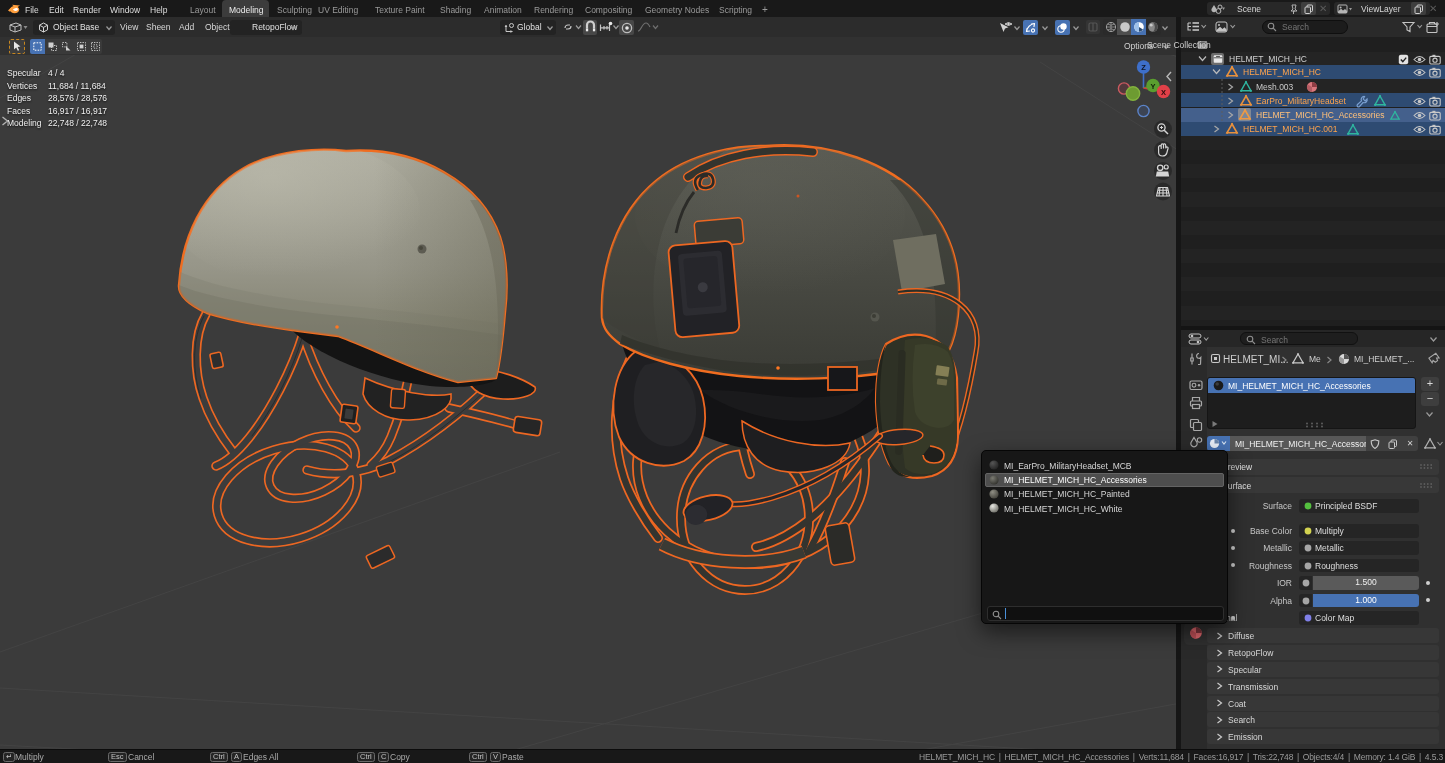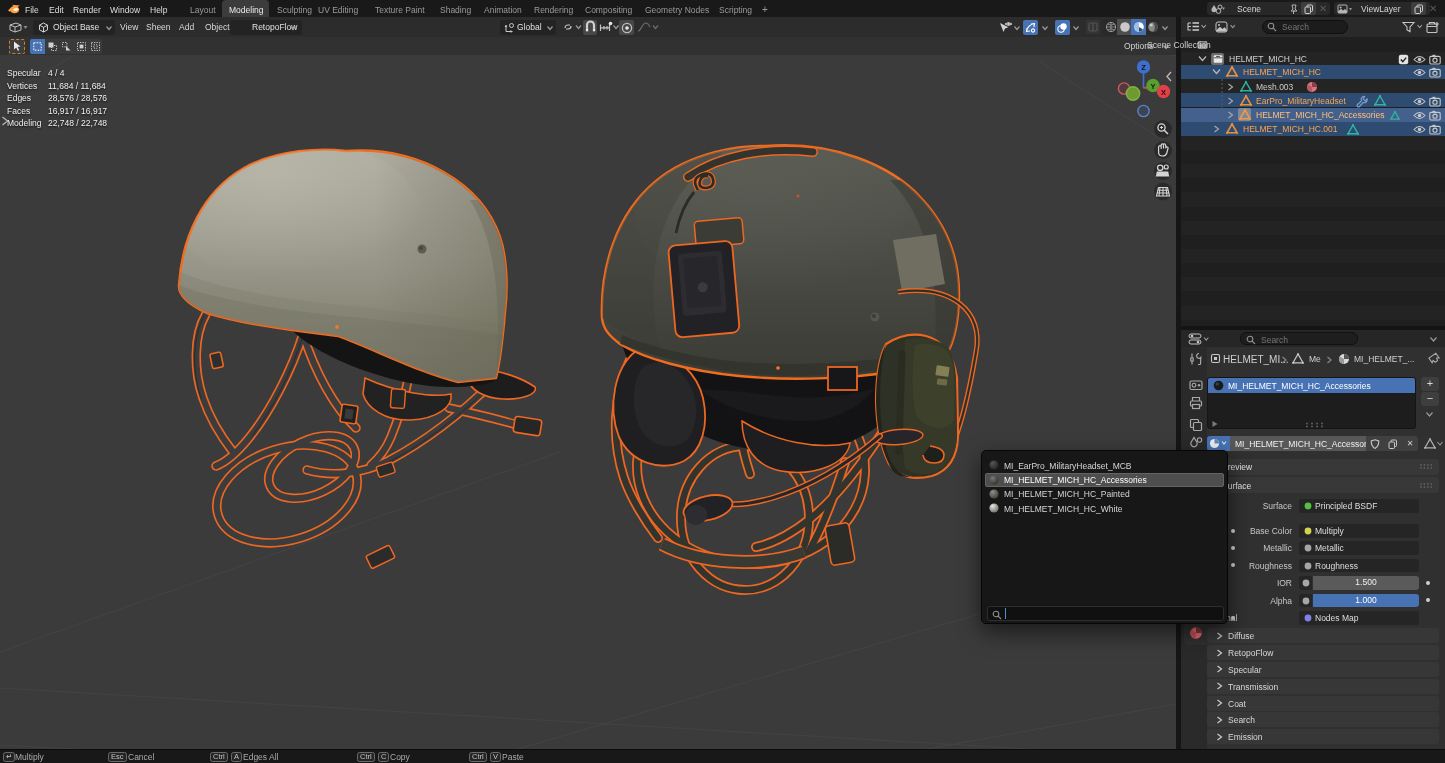--- a/index.html
+++ b/index.html
@@ -899,21 +899,21 @@
     </svg>
   <div class="a" style="left:1313px;top:593.5px;width:106px;height:13.5px;background:#4772b3;border-radius:0 3px 3px 0;color:#fff;font-size:8.5px;text-align:center;line-height:13.5px">1.000</div>
   <div class="a" style="left:1425.5px;top:598.2px;width:4px;height:4px;border-radius:2px;background:#cfcfcf"></div>
 
   <div class="a" style="left:1231px;top:615.8px;width:4px;height:4px;border-radius:2px;background:#cfcfcf"></div>
   <div class="tx" style="left:1210px;top:613px;width:82px;text-align:left;color:#c7c7c7">Normal</div>
   <div class="a" style="left:1299px;top:611px;width:120px;height:13.5px;background:#252525;border-radius:3px"></div>
   <svg class="a" style="left:1304px;top:614px" width="8" height="8" viewBox="0 0 8 8">
       <circle cx="4" cy="4" r="3.4" fill="#8080e8"></circle>
     </svg>
-  <div class="tx" style="left:1315px;top:613px;color:#dedede">Nodes Map</div>
+  <div class="tx" style="left:1315px;top:613px;color:#dedede">Color Map</div>
 
   <div class="a" style="left:1207px;top:628.1px;width:232px;height:15px;background:#373737;border-radius:3px"></div>
   <svg class="a" style="left:1216px;top:631.6px" width="8" height="8" viewBox="0 0 8 8">
       <path d="M1.5,1 l4,3 l-4,3" fill="none" stroke="#ccc" stroke-width="1.2"></path>
     </svg>
   <div class="tx" style="left:1228px;top:631.1px;color:#d8d8d8">Diffuse</div>
   <div class="a" style="left:1207px;top:645px;width:232px;height:15px;background:#373737;border-radius:3px"></div>
   <svg class="a" style="left:1216px;top:648.5px" width="8" height="8" viewBox="0 0 8 8">
       <path d="M1.5,1 l4,3 l-4,3" fill="none" stroke="#ccc" stroke-width="1.2"></path>
     </svg>
@@ -953,20 +953,21 @@
     <span class="sw" style="left:128px">Cancel</span>
   <span class="kb" style="left:210px">Ctrl</span>
     <span class="kb" style="left:231px">A</span>
     <span class="sw" style="left:243px">Edges All</span>
   <span class="kb" style="left:357px">Ctrl</span>
     <span class="kb" style="left:378px">C</span>
     <span class="sw" style="left:390px">Copy</span>
   <span class="kb" style="left:469px">Ctrl</span>
     <span class="kb" style="left:490px">V</span>
     <span class="sw" style="left:502px">Paste</span>
+  <span class="sw" style="right:2px;color:#9a9a9a;letter-spacing:-0.15px">HELMET_MICH_HC  |  HELMET_MICH_HC_Accessories  |  Verts:11,684  |  Faces:16,917  |  Tris:22,748  |  Objects:4/4  |  Memory: 1.4 GiB  |  4.5.3</span>
 </div>
 
 <div class="a" id="popup" style="left:981px;top:450px;width:247px;height:174px;background:#171717;border:1px solid #060606;border-radius:5px;box-shadow:0 8px 22px rgba(0,0,0,0.55);z-index:60">
   <div class="a" style="left:3px;top:21.5px;width:239px;height:14.8px;background:#4e4e4e;border:1px solid #646464;border-radius:2px"></div>
   <svg class="a" style="left:7px;top:9px" width="10" height="10" viewBox="0 0 10 10">
       <defs>
         <radialGradient id="mb1" cx="0.35" cy="0.3" r="0.9">
           <stop offset="0" stop-color="#555"></stop>
           <stop offset="1" stop-color="#191919"></stop>
         </radialGradient>

